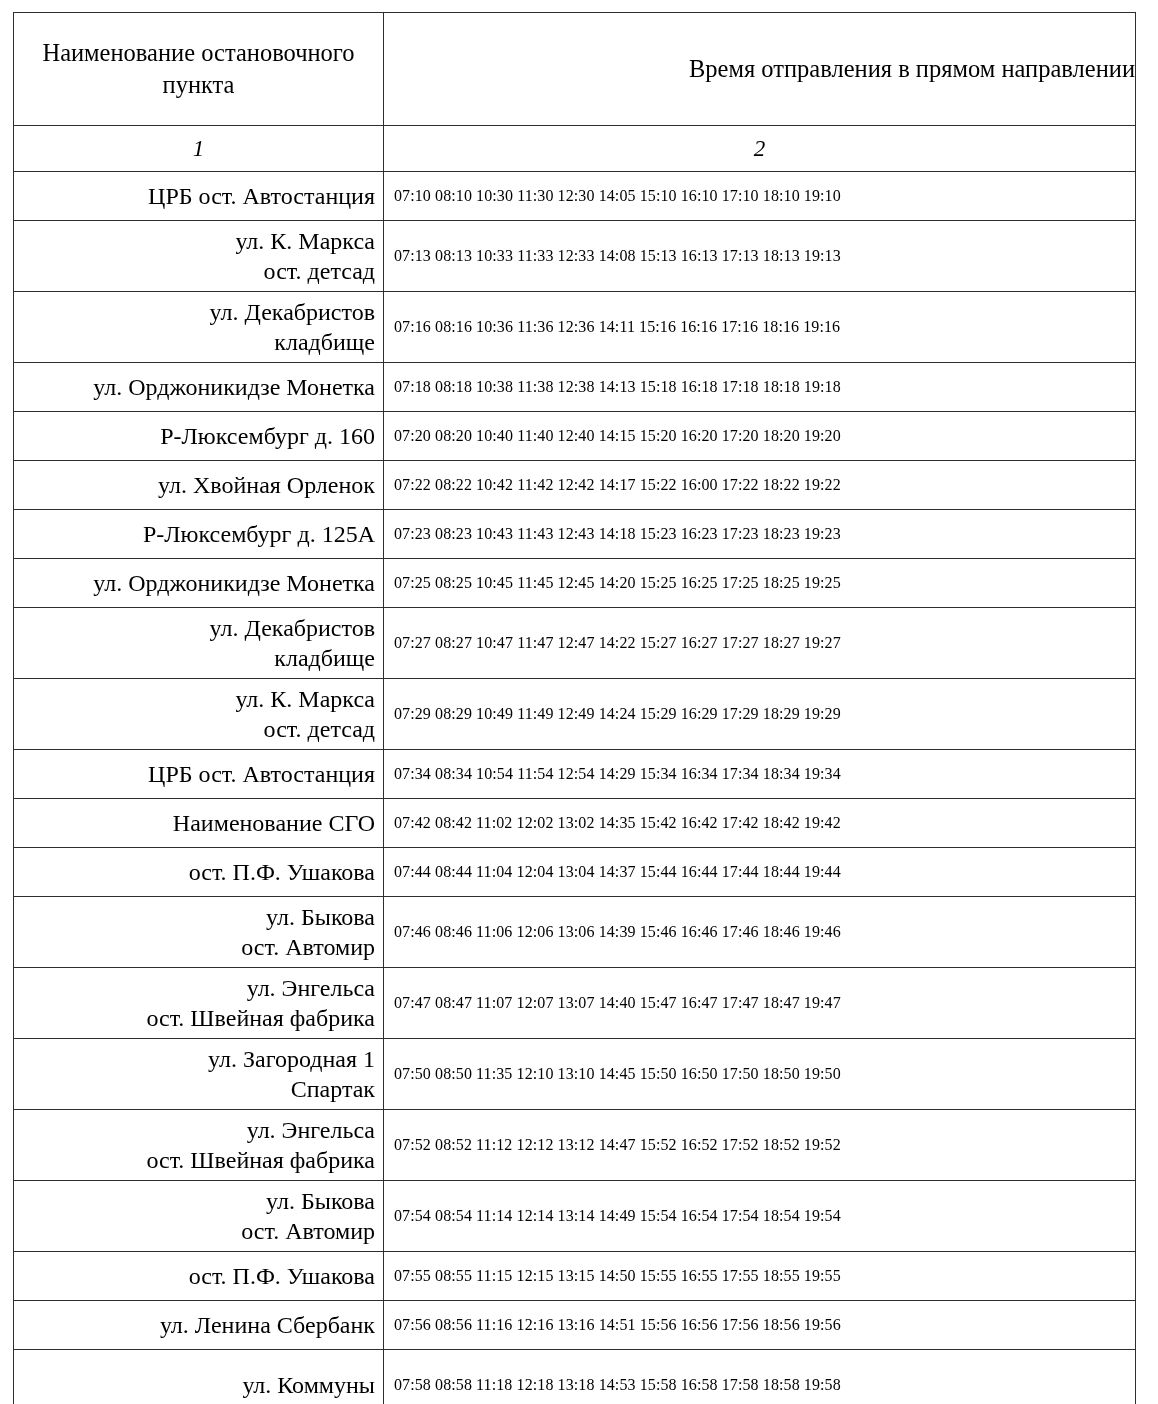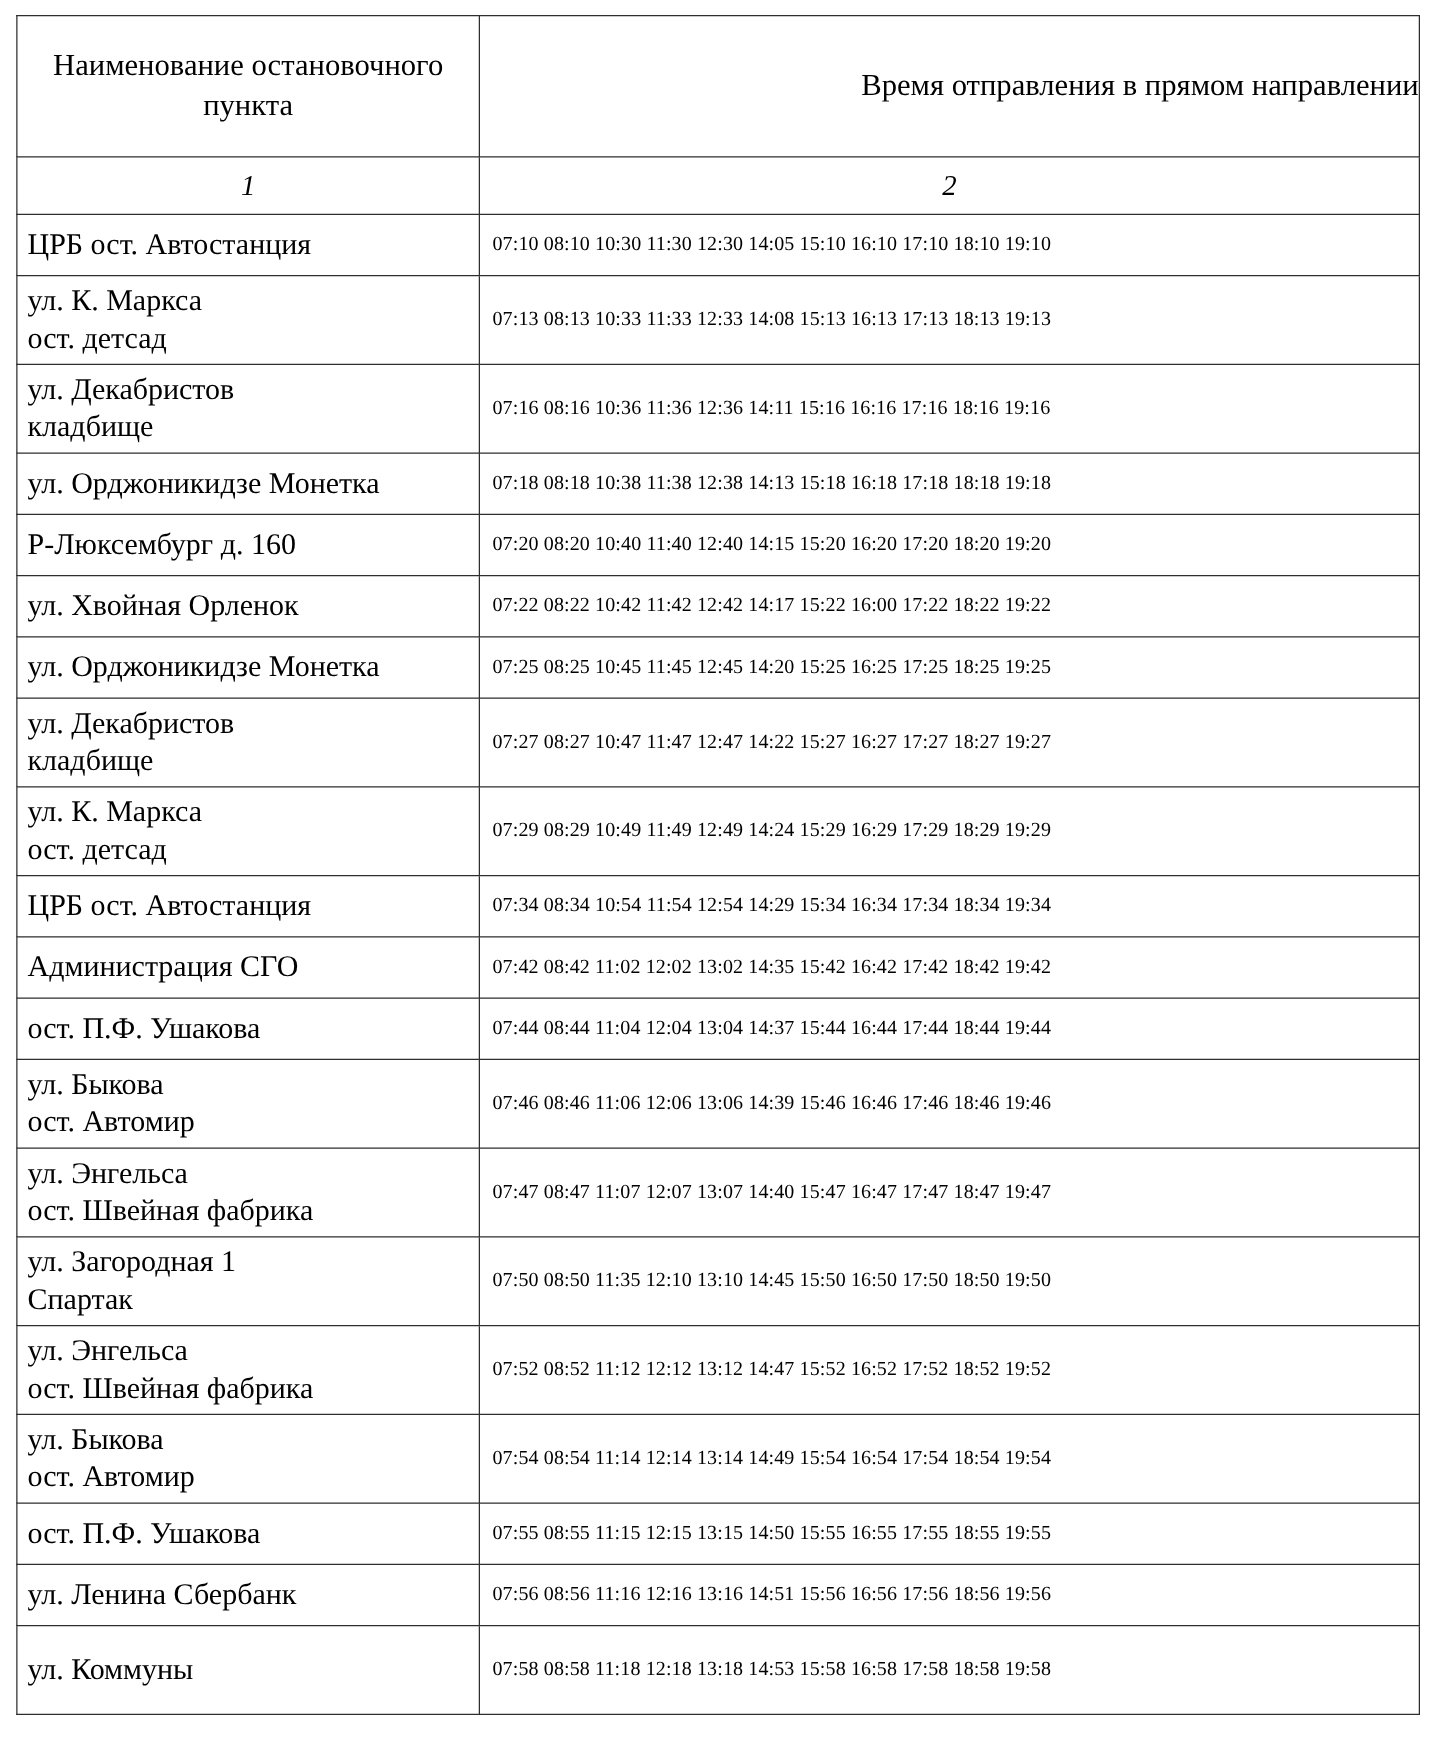--- a/index.html
+++ b/index.html
@@ -60,21 +60,21 @@
   
   tr.num-band td {
     height: 45px;
     text-align: center;
     font-style: italic;
     font-size: 23px;
   }
 
   
   tr.data-row td.stop-cell {
-    text-align: left;
+    text-align: right;
     font-size: 24px;
     line-height: 1.27;
     padding: 2px 8px;
   }
   tr.data-row td.times-cell {
     text-align: left;
     font-size: 16px;
     white-space: nowrap;
     padding: 2px 4px 2px 10px;
     letter-spacing: 0.1px;
@@ -141,20 +141,26 @@
           <td class="times-cell">07:20 08:20 10:40 11:40 12:40 14:15 15:20 16:20 17:20 18:20 19:20</td>
         </tr>
         <tr class="data-row single">
           <td class="stop-cell">
             <span class="stop-line">ул. Хвойная Орленок</span>
           </td>
           <td class="times-cell">07:22 08:22 10:42 11:42 12:42 14:17 15:22 16:00 17:22 18:22 19:22</td>
         </tr>
         <tr class="data-row single">
           <td class="stop-cell">
+            <span class="stop-line">Р-Люксембург д. 125А</span>
+          </td>
+          <td class="times-cell">07:23 08:23 10:43 11:43 12:43 14:18 15:23 16:23 17:23 18:23 19:23</td>
+        </tr>
+        <tr class="data-row single">
+          <td class="stop-cell">
             <span class="stop-line">ул. Орджоникидзе Монетка</span>
           </td>
           <td class="times-cell">07:25 08:25 10:45 11:45 12:45 14:20 15:25 16:25 17:25 18:25 19:25</td>
         </tr>
         <tr class="data-row double">
           <td class="stop-cell">
             <span class="stop-line">ул. Декабристов</span>
             <span class="stop-line">кладбище</span>
           </td>
           <td class="times-cell">07:27 08:27 10:47 11:47 12:47 14:22 15:27 16:27 17:27 18:27 19:27</td>
@@ -167,21 +173,21 @@
           <td class="times-cell">07:29 08:29 10:49 11:49 12:49 14:24 15:29 16:29 17:29 18:29 19:29</td>
         </tr>
         <tr class="data-row single">
           <td class="stop-cell">
             <span class="stop-line">ЦРБ ост. Автостанция</span>
           </td>
           <td class="times-cell">07:34 08:34 10:54 11:54 12:54 14:29 15:34 16:34 17:34 18:34 19:34</td>
         </tr>
         <tr class="data-row single">
           <td class="stop-cell">
-            <span class="stop-line">Администрация СГО</span>
+            <span class="stop-line">Наименование СГО</span>
           </td>
           <td class="times-cell">07:42 08:42 11:02 12:02 13:02 14:35 15:42 16:42 17:42 18:42 19:42</td>
         </tr>
         <tr class="data-row single">
           <td class="stop-cell">
             <span class="stop-line">ост. П.Ф. Ушакова</span>
           </td>
           <td class="times-cell">07:44 08:44 11:04 12:04 13:04 14:37 15:44 16:44 17:44 18:44 19:44</td>
         </tr>
         <tr class="data-row double">

